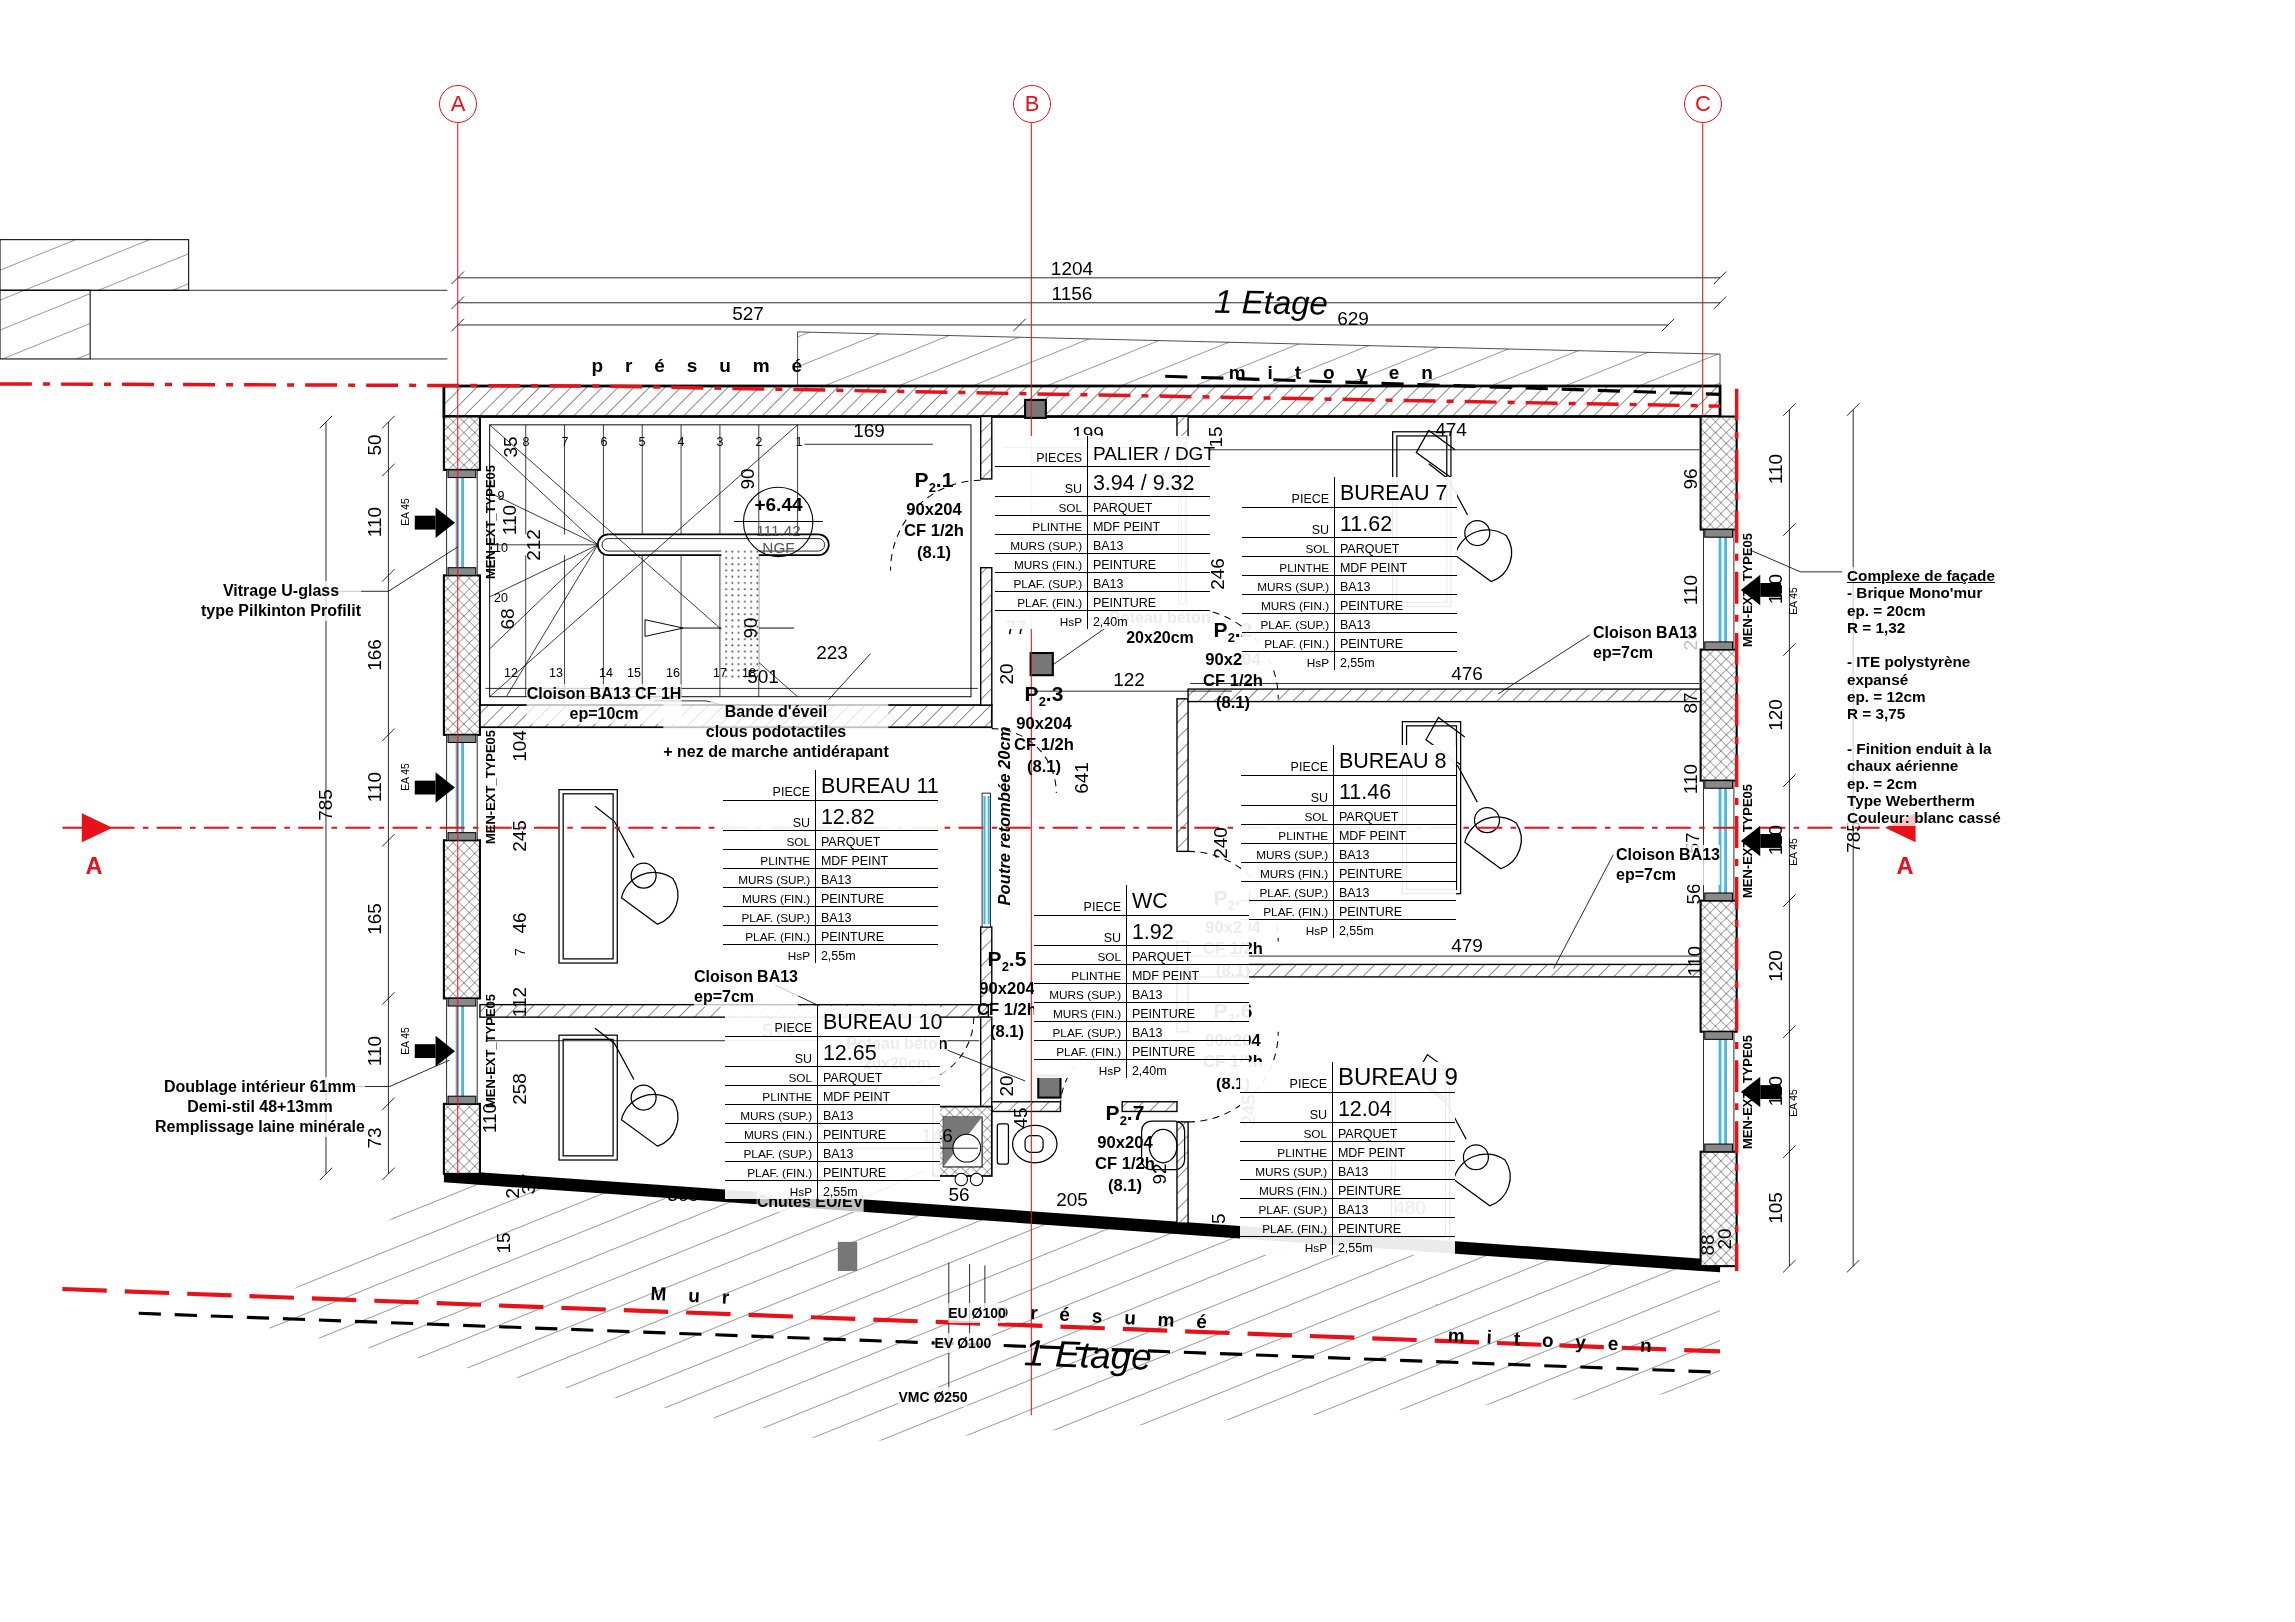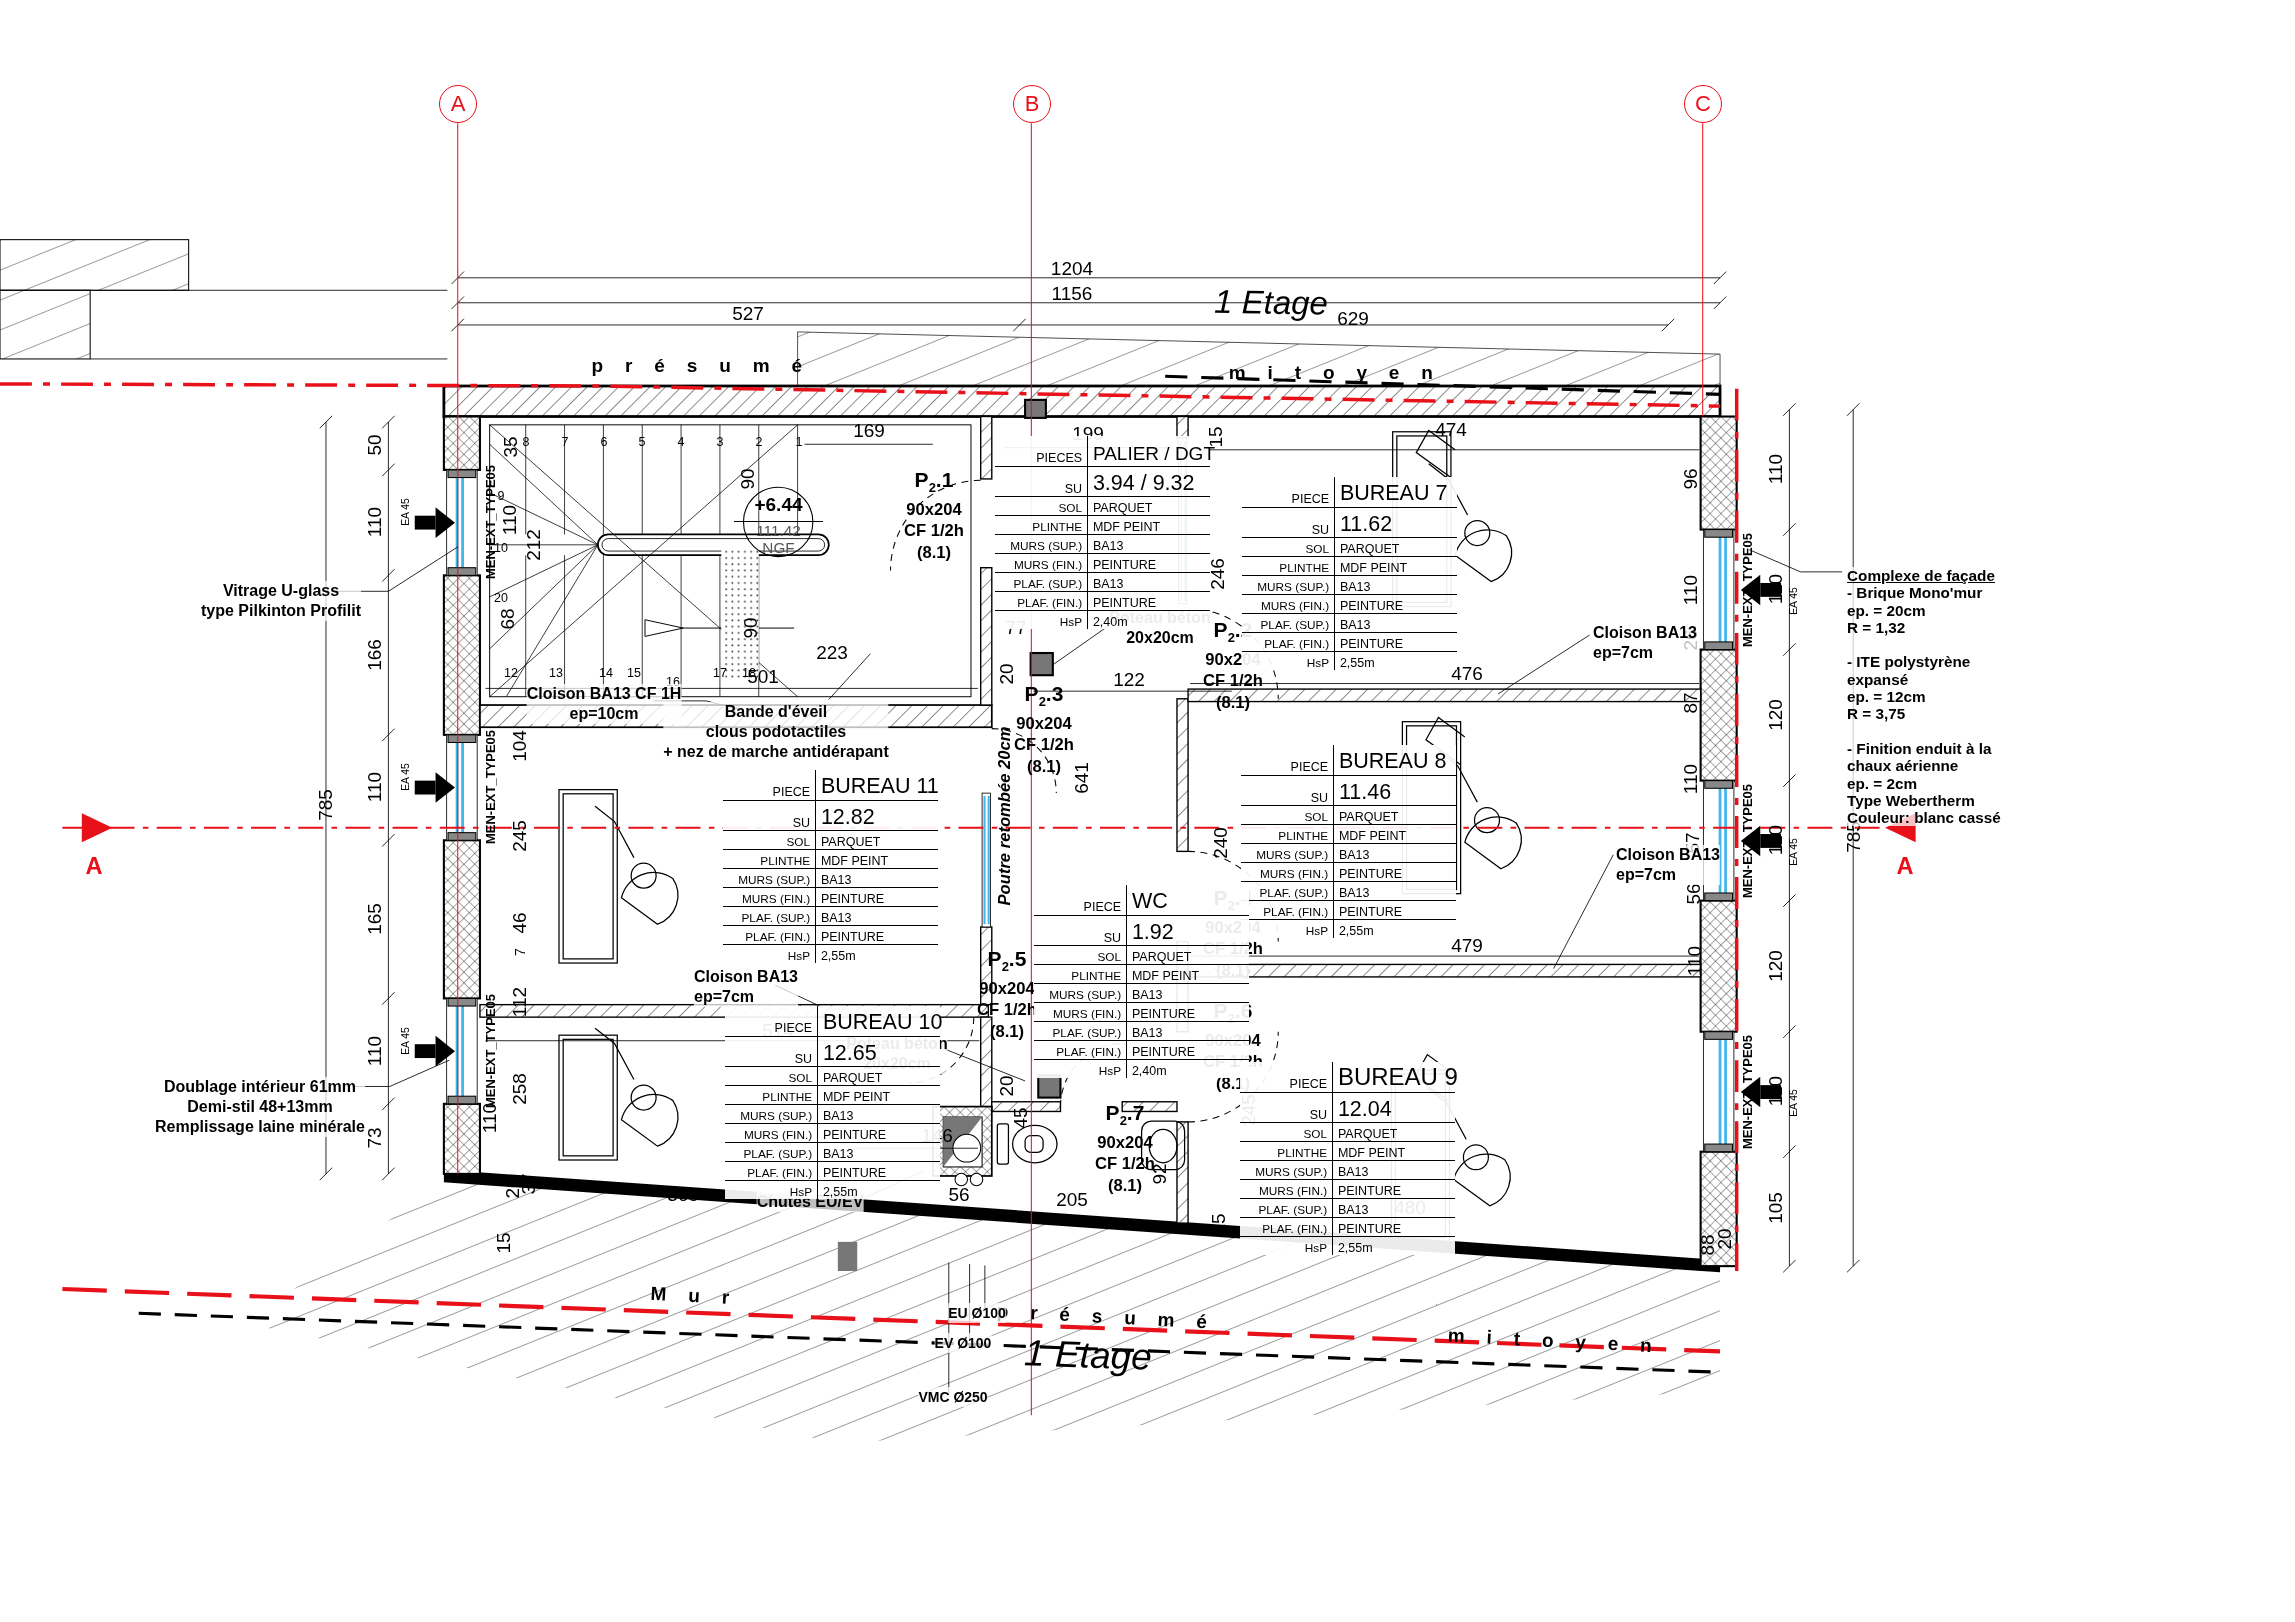--- a/index.html
+++ b/index.html
@@ -431,21 +431,21 @@
     <div class="lb" style="left: 720px; top: 443px; font-size: 12.5px; transform: translate(-50%, -50%);">3</div>
     <div class="lb" style="left: 759px; top: 443px; font-size: 12.5px; transform: translate(-50%, -50%);">2</div>
     <div class="lb" style="left: 799px; top: 443px; font-size: 12.5px; transform: translate(-50%, -50%);">1</div>
     <div class="lb" style="left: 501px; top: 497px; font-size: 12.5px; transform: translate(-50%, -50%);">9</div>
     <div class="lb" style="left: 501px; top: 549px; font-size: 12.5px; transform: translate(-50%, -50%);">10</div>
     <div class="lb" style="left: 501px; top: 599px; font-size: 12.5px; transform: translate(-50%, -50%);">20</div>
     <div class="lb" style="left: 511px; top: 674px; font-size: 12.5px; transform: translate(-50%, -50%);">12</div>
     <div class="lb" style="left: 556px; top: 674px; font-size: 12.5px; transform: translate(-50%, -50%);">13</div>
     <div class="lb" style="left: 606px; top: 674px; font-size: 12.5px; transform: translate(-50%, -50%);">14</div>
     <div class="lb" style="left: 634px; top: 674px; font-size: 12.5px; transform: translate(-50%, -50%);">15</div>
-    <div class="lb" style="left: 673px; top: 674px; font-size: 12.5px; transform: translate(-50%, -50%); margin-top: 9px;">16</div>
+    <div class="lb" style="left: 673px; top: 674px; font-size: 12.5px; transform: translate(-50%, -50%);">16</div>
     <div class="lb" style="left: 712px; top: 674px; font-size: 12.5px; transform: translate(-50%, -50%); margin-left: 8px;">17</div>
     <div class="lb" style="left: 749px; top: 674px; font-size: 12.5px; transform: translate(-50%, -50%);">18</div>
     <div class="lb" style="left: 491px; top: 522px; font-size: 13px; transform: translate(-50%, -50%) rotate(-90deg); font-weight: bold;">MEN-EXT_TYPE05</div>
     <div class="lb" style="left: 491px; top: 787px; font-size: 13px; transform: translate(-50%, -50%) rotate(-90deg); font-weight: bold;">MEN-EXT_TYPE05</div>
     <div class="lb" style="left: 491px; top: 1051px; font-size: 13px; transform: translate(-50%, -50%) rotate(-90deg); font-weight: bold;">MEN-EXT_TYPE05</div>
     <div class="lb" style="left: 1748px; top: 590px; font-size: 13px; transform: translate(-50%, -50%) rotate(-90deg); font-weight: bold;">MEN-EXT_TYPE05</div>
     <div class="lb" style="left: 1748px; top: 841px; font-size: 13px; transform: translate(-50%, -50%) rotate(-90deg); font-weight: bold;">MEN-EXT_TYPE05</div>
     <div class="lb" style="left: 1748px; top: 1092px; font-size: 13px; transform: translate(-50%, -50%) rotate(-90deg); font-weight: bold;">MEN-EXT_TYPE05</div>
     <div class="lb" style="left: 406px; top: 512px; font-size: 10.4px; transform: translate(-50%, -50%) rotate(-90deg);">EA 45</div>
     <div class="lb" style="left: 406px; top: 777px; font-size: 10.4px; transform: translate(-50%, -50%) rotate(-90deg);">EA 45</div>
@@ -476,21 +476,21 @@
     <div class="ann" style="left: 1160px; top: 608px; font-size: 16px; line-height: 20px; text-align: center; transform: translateX(-50%);"><div>Poteau béton</div><div>20x20cm</div></div>
     <div class="ann" style="left: 897px; top: 1034px; font-size: 16px; line-height: 20px; text-align: center; transform: translateX(-50%);"><div>Poteau béton</div><div>20x20cm</div></div>
     <div class="ann" style="left: 810px; top: 1192px; font-size: 16px; line-height: 20px; text-align: center; transform: translateX(-50%);"><div>Chutes EU/EV</div></div>
     <div class="ann" style="left: 1593px; top: 623px; font-size: 16px; line-height: 20px; text-align: left;"><div>Cloison BA13</div><div>ep=7cm</div></div>
     <div class="ann" style="left: 1616px; top: 845px; font-size: 16px; line-height: 20px; text-align: left;"><div>Cloison BA13</div><div>ep=7cm</div></div>
     <div class="ann" style="left: 694px; top: 967px; font-size: 16px; line-height: 20px; text-align: left;"><div>Cloison BA13</div><div>ep=7cm</div></div>
     <div class="ann" style="left: 260px; top: 1077px; font-size: 16px; line-height: 20px; text-align: center; transform: translateX(-50%);"><div>Doublage intérieur 61mm</div><div>Demi-stil 48+13mm</div><div>Remplissage laine minérale</div></div>
     <div class="ann" style="left: 1847px; top: 567px; font-size: 15.3px; line-height: 17.3px; text-align: left;"><div style="text-decoration: underline;">Complexe de façade</div><div>- Brique Mono'mur</div><div>ep. = 20cm</div><div>R = 1,32</div><div>&nbsp;</div><div>- ITE polystyrène</div><div>expansé</div><div>ep. = 12cm</div><div>R = 3,75</div><div>&nbsp;</div><div>- Finition enduit à la</div><div>chaux aérienne</div><div>ep. = 2cm</div><div>Type Webertherm</div><div>Couleur: blanc cassé</div></div>
     <div class="ann" style="left: 977px; top: 1303px; font-size: 14px; line-height: 20px; text-align: center; transform: translateX(-50%);"><div>EU Ø100</div></div>
     <div class="ann" style="left: 963px; top: 1333px; font-size: 14px; line-height: 20px; text-align: center; transform: translateX(-50%);"><div>EV Ø100</div></div>
-    <div class="ann" style="left: 933px; top: 1387px; font-size: 14px; line-height: 20px; text-align: center; transform: translateX(-50%); margin-left: 20px;"><div>VMC Ø250</div></div>
+    <div class="ann" style="left: 933px; top: 1387px; font-size: 14px; line-height: 20px; text-align: center; transform: translateX(-50%);"><div>VMC Ø250</div></div>
     <div class="room" style="left: 995px; top: 436px;">
       <div class="c l bigl">PIECES</div>
       <div class="c v bigv" style="font-size: 19px;">PALIER / DGT</div>
       <div class="c l bigl">SU</div>
       <div class="c v bigv">3.94 / 9.32</div>
       <div class="c l">SOL</div>
       <div class="c v">PARQUET</div>
       <div class="c l">PLINTHE</div>
       <div class="c v">MDF PEINT</div>
       <div class="c l">MURS (SUP.)</div>

